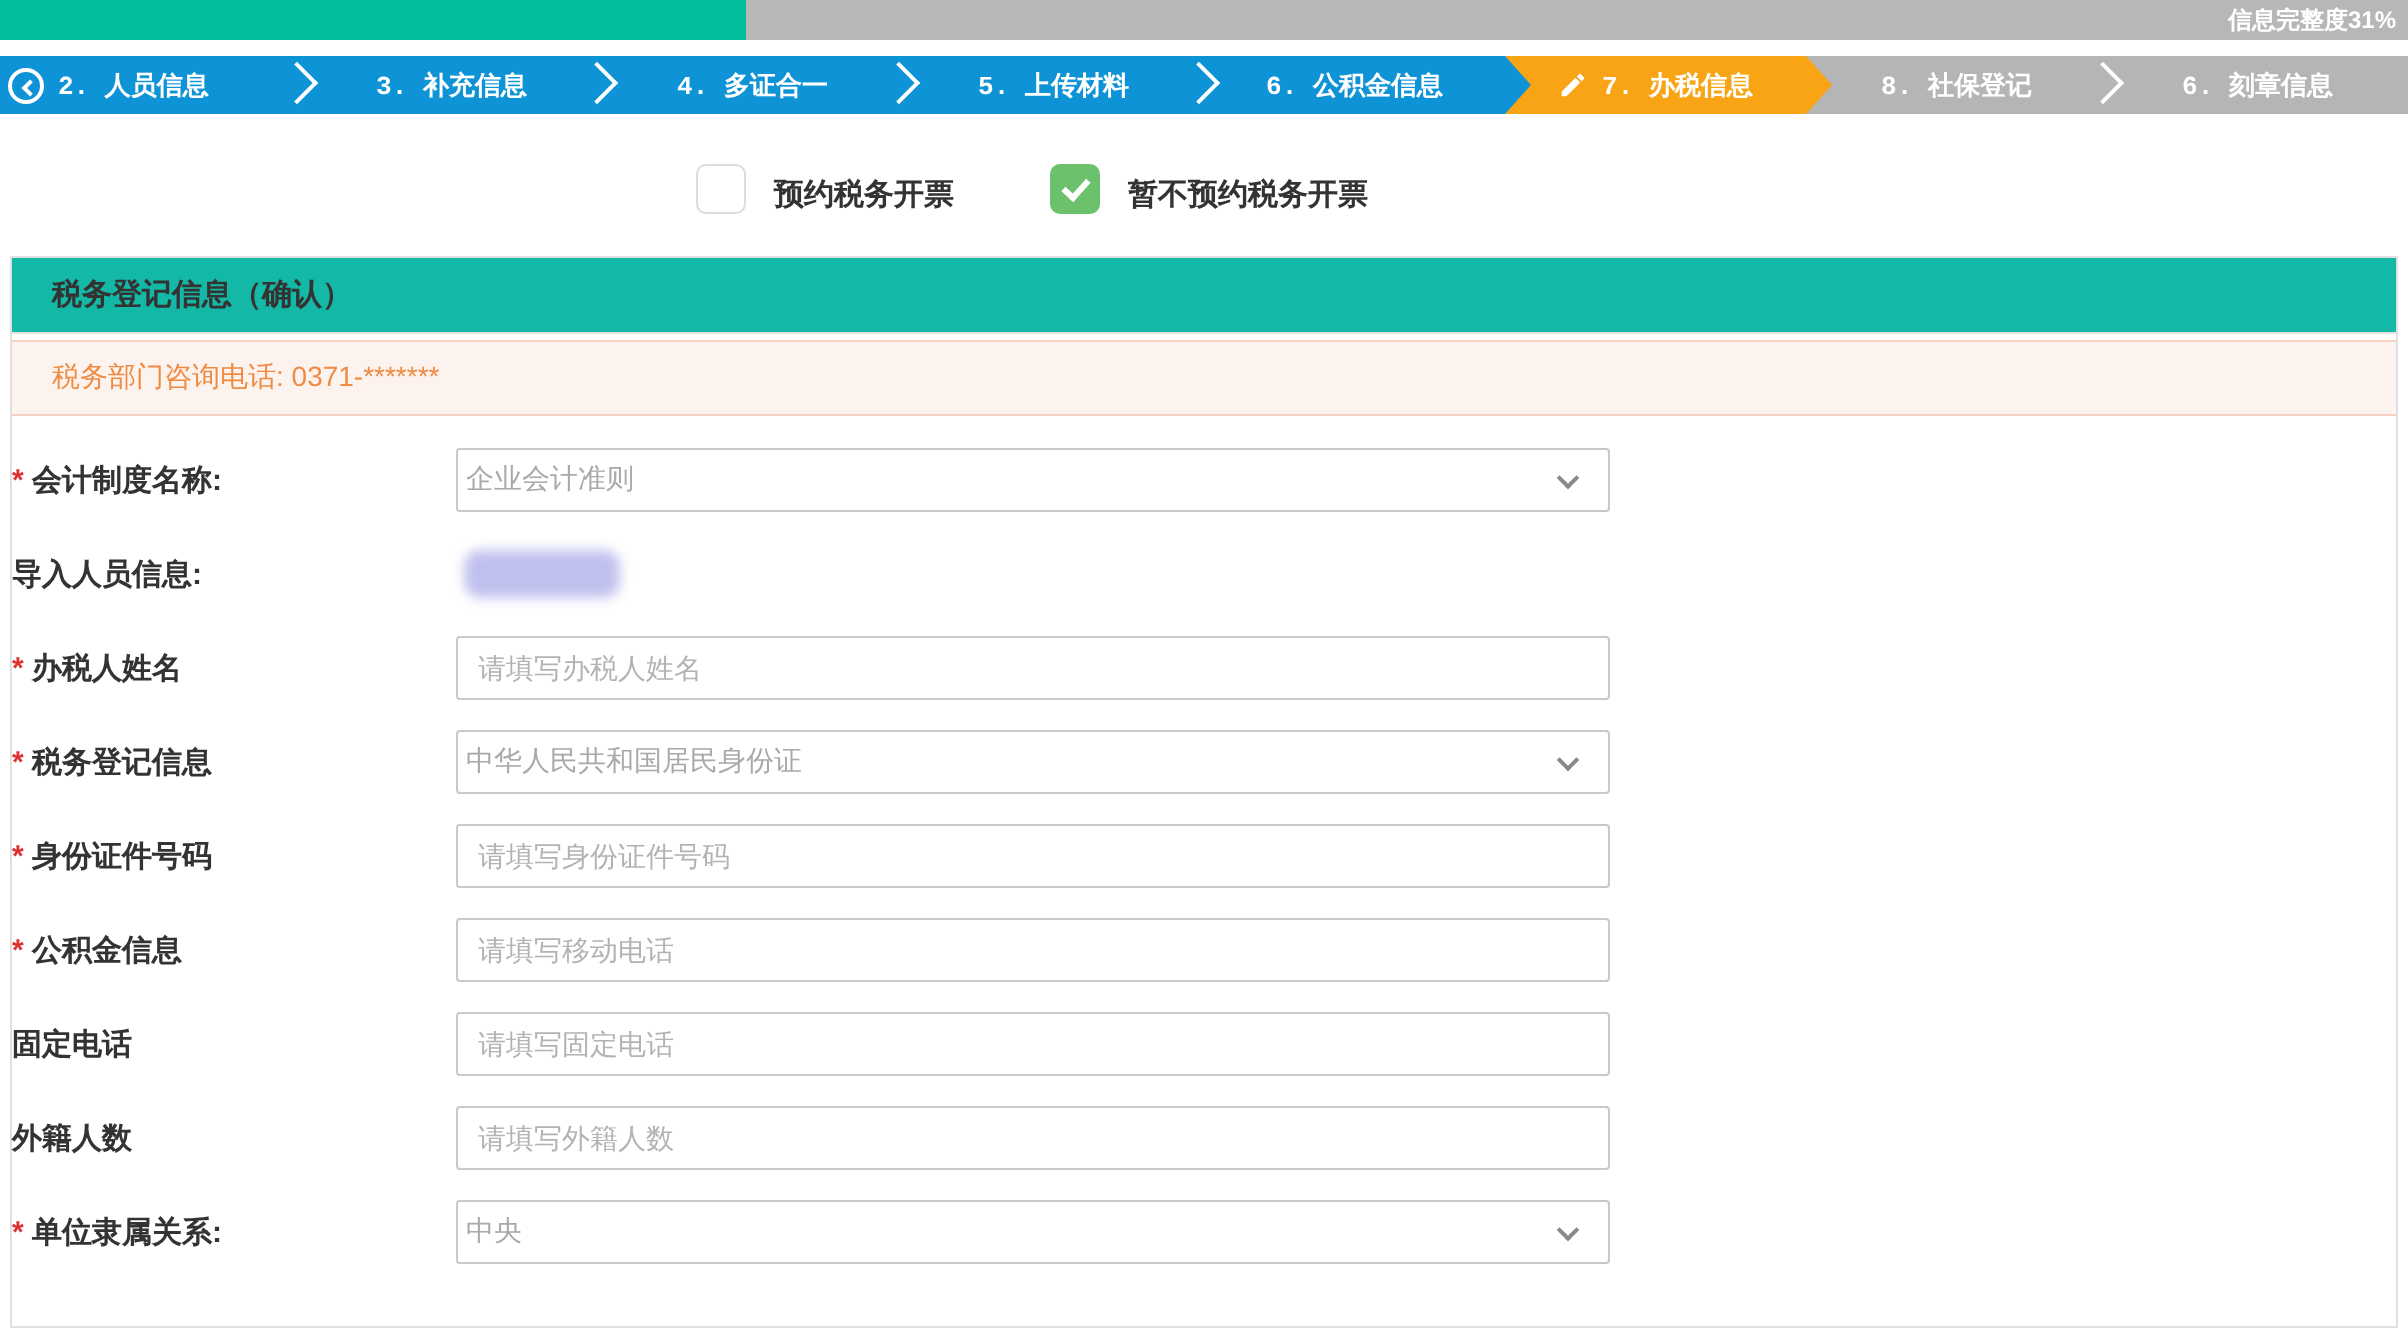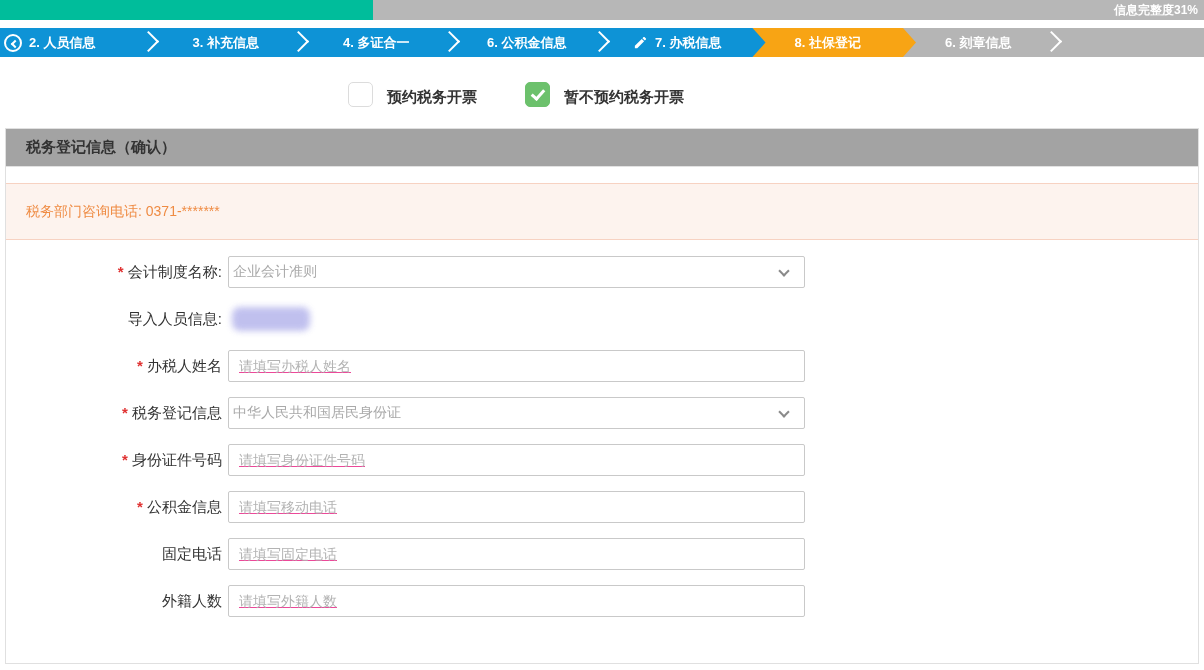--- a/index.html
+++ b/index.html
@@ -17,21 +17,21 @@
   .seg-done { position:absolute; top:0; left:0; height:29px; width:calc(62.5% + 13px); background:#0e93d6;
               clip-path:polygon(0 0, calc(100% - 13px) 0, 100% 50%, calc(100% - 13px) 100%, 0 100%); z-index:3; }
   .seg-active { position:absolute; top:0; left:62.5%; height:29px; width:calc(12.5% + 13px); background:#f8a414;
               clip-path:polygon(0 0, calc(100% - 13px) 0, 100% 50%, calc(100% - 13px) 100%, 0 100%); z-index:2; }
   .sep { position:absolute; top:6px; width:15px; height:15px; border-top:2px solid #fff; border-right:2px solid #fff;
          transform:rotate(45deg); z-index:4; }
   .sep1{ left:calc(12.5% - 10px);} .sep2{ left:calc(25% - 10px);} .sep3{ left:calc(37.5% - 10px);}
   .sep4{ left:calc(50% - 10px);}  .sep5{ left:calc(87.5% - 10px);}
   .step-labels { position:absolute; top:0; left:0; width:100%; height:29px; display:flex; z-index:5; }
   .step { width:12.5%; height:29px; display:flex; align-items:center; justify-content:center;
-          color:#fff; font-size:13px; font-weight:bold; gap:7px; }
+          color:#fff; font-size:13px; font-weight:bold; gap:7px;font-family:Liberation Mono, monospace; }
   .step:first-child { justify-content:flex-start; padding-left:4px; }
   .back-circle { width:18px; height:18px; border:2px solid #fff; border-radius:50%; position:relative; flex:0 0 auto; }
   .back-circle i { position:absolute; left:6px; top:5px; width:6px; height:6px;
                    border-left:2px solid #fff; border-bottom:2px solid #fff; transform:rotate(45deg); }
   .pencil { width:15px; height:15px; flex:0 0 auto; }
 
   
   .chk-row { position:absolute; top:82px; left:0; width:1204px; display:flex; justify-content:center;
              align-items:center; gap:48px; transform:translateX(-86px); }
   .chk-item { display:flex; align-items:flex-end; gap:14px; cursor:default; }
@@ -39,32 +39,32 @@
              display:flex; align-items:center; justify-content:center; }
   .chk-box.checked { background:#6cc16c; border-color:#6cc16c; }
   .chk-box .tick { width:8px; height:13px; border-right:3px solid #fff; border-bottom:3px solid #fff;
                    transform:rotate(42deg); margin-top:-3px; display:none; }
   .chk-box.checked .tick { display:block; }
   .chk-label { font-size:15px; font-weight:bold; color:#333; }
 
   
   .panel { position:absolute; top:128px; left:5px; width:1194px; height:536px;
            border:1px solid #e0e0e0; background:#fff; }
-  .panel-header { height:38px; background:#a3a3a3; border-bottom:1px solid #e2e2e2;
+  .panel-header { height:38px; background:#14b8a6; border-bottom:1px solid #e2e2e2;
                   display:flex; align-items:center; padding-left:20px;
                   font-size:15px; font-weight:bold; color:#333; }
-  .notice { margin-top:16px; height:57px; background:#fdf3ee; border-top:1px solid #f7d2c2; border-bottom:1px solid #f7d2c2;
+  .notice { margin-top:3px; height:38px; background:#fdf3ee; border-top:1px solid #f7d2c2; border-bottom:1px solid #f7d2c2;
             display:flex; align-items:center; padding-left:20px; color:#ef8b43; font-size:14px; }
   .form { padding-top:16px; }
   .row { display:flex; align-items:center; height:32px; margin-bottom:15px; }
-  .flabel { width:222px; text-align:right; padding-right:6px; font-size:15px; font-weight:normal; color:#333;
+  .flabel { width:222px; padding-right:6px; font-size:15px; font-weight:bold; color:#333;
             white-space:nowrap; }
   .row.required .flabel::before { content:"* "; color:#e03131; font-weight:bold; }
   .finput, .fselect { width:577px; height:32px; border:1px solid #c9c9c9; background:#fff; border-radius:2px; }
-  .finput { padding:0 10px; font-size:14px; color:#ec4899; outline:none; font-family:inherit;text-decoration:underline; }
+  .finput { padding:0 10px; font-size:14px; color:#701a75; outline:none; font-family:inherit; }
   .finput::placeholder { color:#b3b3b3; }
   .fselect { position:relative; display:flex; align-items:center; padding:0 30px 0 4px; }
   .sval { font-size:14px; color:#a9a9a9; overflow:hidden; white-space:nowrap; }
   .caret { position:absolute; right:16px; top:10px; width:8px; height:8px;
            border-right:2px solid #8a8a8a; border-bottom:2px solid #8a8a8a; transform:rotate(45deg); }
   .redacted-chip { width:78px; height:24px; margin-left:4px; border-radius:8px; background:#b6b6ec;
                    filter:blur(3px); opacity:.85; }
 </style>
 </head>
 <body>
@@ -89,20 +89,23 @@
         <span class="back-circle">
             <i></i>
           </span>
         <span>2. 人员信息</span>
       </div>
       <div class="step">
         <span>3. 补充信息</span>
       </div>
       <div class="step">
         <span>4. 多证合一</span>
+      </div>
+      <div class="step">
+        <span>5. 上传材料</span>
       </div>
       <div class="step">
         <span>6. 公积金信息</span>
       </div>
       <div class="step">
         <svg class="pencil" viewBox="0 0 24 24">
           <path d="M3 17.2V21h3.8L17.8 10 14 6.2 3 17.2zM20.7 7.1c.4-.4.4-1 0-1.4l-2.4-2.4c-.4-.4-1-.4-1.4 0l-1.8 1.8 3.8 3.8 1.8-1.8z" fill="#fff"></path>
         </svg>
         <span>7. 办税信息</span>
       </div>
@@ -173,16 +176,23 @@
       <div class="row">
         <div class="flabel"><span>固定电话</span></div>
         <input class="finput" placeholder="请填写固定电话" style="">
       </div>
 
       <div class="row">
         <div class="flabel"><span>外籍人数</span></div>
         <input class="finput" placeholder="请填写外籍人数" style="">
       </div>
 
+      <div class="row required">
+        <div class="flabel"><span>单位隶属关系:</span></div>
+        <div class="fselect">
+          <span class="sval">中央</span>
+          <i class="caret"></i>
+        </div>
+      </div>
 
     </div>
   </div>
 </div>
 
 </body></html>

